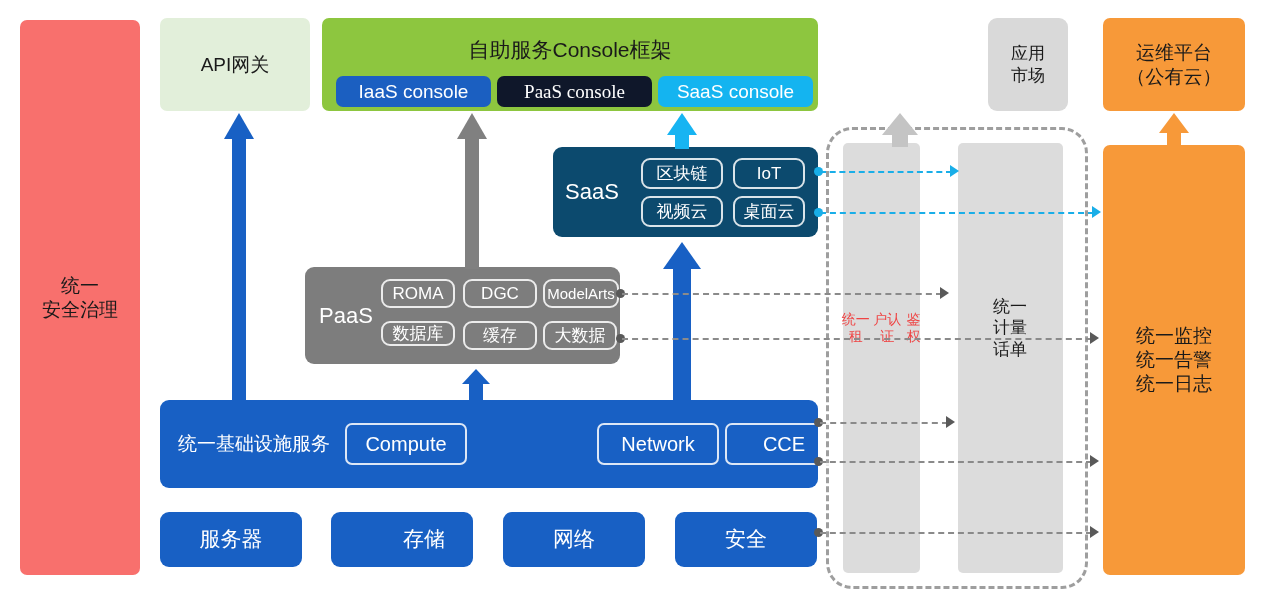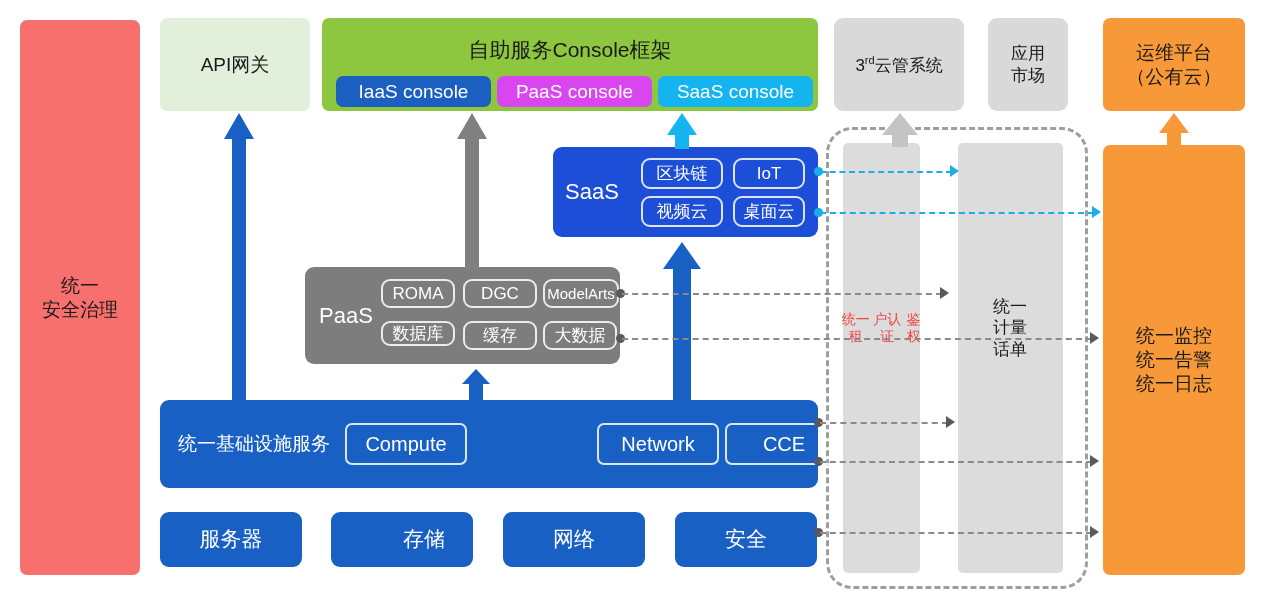--- a/index.html
+++ b/index.html
@@ -13,25 +13,25 @@
   .ops-col{background:#f79939;border-radius:7px;color:#1a1a1a;font-size:19px;}
   .apigw{background:#e2efda;border-radius:7px;color:#1a1a1a;font-size:19px;}
   .gray-card{background:#d9d9d9;border-radius:9px;color:#1a1a1a;font-size:17px;}
   .gray-band{background:#dcdcdc;}
 
   
   .console{background:#8dc63f;border-radius:7px;}
   .console-title{position:absolute;top:18px;left:0;right:0;text-align:center;font-size:21px;color:#1a1a1a;}
   .pill{position:absolute;border-radius:7px;color:#fff;font-size:19px;display:flex;align-items:center;justify-content:center;}
   .pill.iaas{background:#1b5fc1;}
-  .pill.paas{background:#d946ef;}
+  .pill.paas{background:#0f172a;font-family:Liberation Serif, serif;}
   .pill.saas{background:#14b4f0;}
 
   
-  .saas-box{background:#1d4ed8;border-radius:9px;}
+  .saas-box{background:#0c4a6e;border-radius:9px;}
   .paas-box{background:#7d7d7d;border-radius:9px;}
   .infra-box{background:#1860c4;border-radius:9px;}
   .grp-label{position:absolute;color:#ffffff;font-size:22px;display:flex;align-items:center;}
   .chip{position:absolute;border:2px solid rgba(255,255,255,.85);border-radius:9px;color:#fff;
         display:flex;align-items:center;justify-content:center;font-size:17px;box-sizing:border-box;}
   .chip.big{font-size:20px;border-radius:7px;}
   .hw{background:#1860c4;border-radius:9px;color:#fff;font-size:21px;}
 
   
   .arrow{position:absolute;}
@@ -74,25 +74,20 @@
       <span>IaaS console</span>
     </div>
     <div class="pill paas" style="left:175px;top:58px;width:155px;height:31px;">
       <span>PaaS console</span>
     </div>
     <div class="pill saas" style="left:336px;top:58px;width:155px;height:31px;">
       <span>SaaS console</span>
     </div>
   </div>
 
-  <div class="abs box gray-card" style="left:834px;top:18px;width:130px;height:93px;">
-    <span>
-      <span>3</span><sup style="font-size:11px;">rd</sup><span>云管系统</span>
-    </span>
-  </div>
 
   <div class="abs box gray-card" style="left:988px;top:18px;width:80px;height:93px;flex-direction:column;">
     <span>应用</span>
     <span>市场</span>
   </div>
 
   <div class="abs box ops-col" style="left:1103px;top:145px;width:142px;height:430px;flex-direction:column;">
     <span>统一监控</span>
     <span>统一告警</span>
     <span>统一日志</span>

